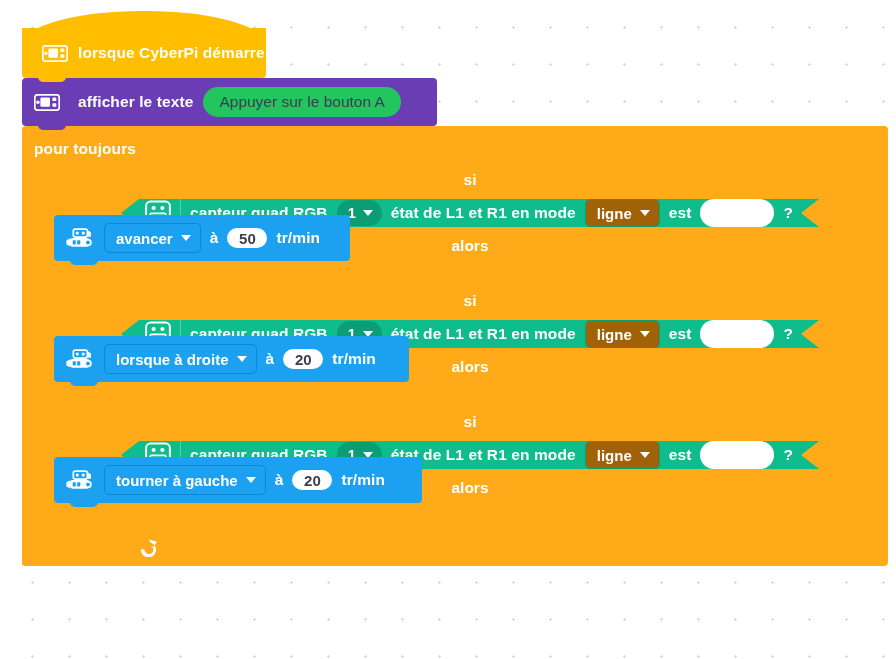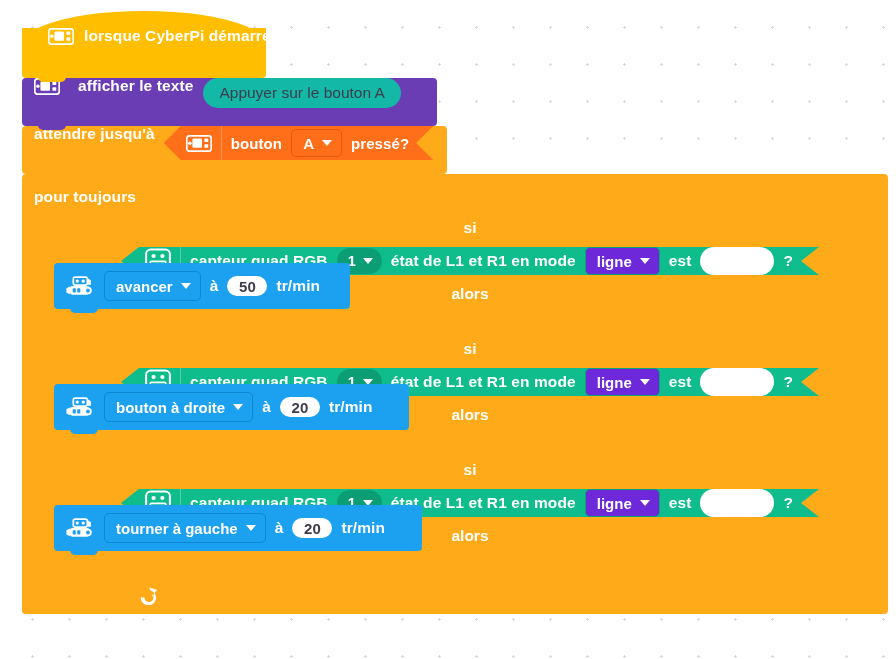--- a/index.html
+++ b/index.html
@@ -37,22 +37,22 @@
   }
 
   
   .hat {
     position: relative;
     width: 244px;
     height: 50px;
     background: #ffbf00;
     border-radius: 0 0 4px 4px;
     display: flex;
-    align-items: flex-start;
-    padding-left: 26px;
+    align-items: center;
+    padding-left: 20px;
     box-sizing: border-box;
   }
   .hat::before {
     content: "";
     position: absolute;
     left: 0; top: -17px;
     width: 244px; height: 34px;
     background: #ffbf00;
     border-radius: 120px 120px 0 0 / 34px 34px 0 0;
   }
@@ -67,20 +67,21 @@
     height: 5px;
     background: inherit;
     border-radius: 0 0 6px 6px;
     z-index: 1;
   }
 
   
   .stack {
     position: relative;
     display: flex;
+    align-items: center;
     box-sizing: border-box;
     border-radius: 4px;
   }
 
   
   .blk-display {
     width: 415px;
     height: 48px;
     background: #6b3db5;
     padding-left: 12px;
@@ -234,40 +235,40 @@
     height: 28px;
     padding: 0 9px 0 11px;
     border-radius: 5px;
     color: #ffffff;
     font-size: 15px;
     font-weight: bold;
     box-sizing: border-box;
     white-space: nowrap;
     border: 1px solid rgba(0,0,0,0.15);
   }
-  .dd-green-rect  { background: #6d28d9; border-color: #0aa177; }
+  .dd-green-rect  { background: #a16207; border-color: #0aa177; }
   .dd-orange-rect { background: #ff6e19; border-color: #e05a0c; }
   .dd-blue-rect   { background: #1ca0f0; border-color: #0d87d4; }
 
   .caret {
     width: 0; height: 0;
     border-left: 5px solid transparent;
     border-right: 5px solid transparent;
     border-top: 6px solid #ffffff;
     display: inline-block;
   }
 
   
   .oval-txt {
     display: inline-flex;
     align-items: center;
     justify-content: center;
     height: 30px;
     border-radius: 15px;
-    background: #14b8a6;
+    background: #22c55e;
     color: #3d3d4d;
     font-size: 15.5px;
     padding: 0 16px;
     box-sizing: border-box;
     white-space: nowrap;
   }
   .oval-num {
     display: inline-flex;
     align-items: center;
     justify-content: center;
@@ -357,38 +358,20 @@
     <span class="icon-cyberpi">
       <svg viewBox="0 0 26 17" width="26" height="17">
           <use href="#g-cyberpi"></use>
         </svg>
     </span>
     <span class="blk-text" style="margin-left:8px">afficher le texte</span>
     <span class="oval-txt">Appuyer sur le bouton A</span>
     <span class="bump"></span>
   </div>
 
-  <div class="stack blk-wait">
-    <span class="blk-text">attendre jusqu'à</span>
-    <span class="hex-orange">
-      <span class="icon-cyberpi">
-        <svg viewBox="0 0 26 17" width="26" height="17">
-            <use href="#g-cyberpi"></use>
-          </svg>
-      </span>
-      <span class="sep-line"></span>
-      <span class="blk-text" style="font-size:15px">bouton</span>
-      <span class="dd-rect dd-orange-rect">
-        <span>A</span>
-        <i class="caret"></i>
-      </span>
-      <span class="blk-text" style="font-size:15px">pressé?</span>
-    </span>
-    <span class="bump"></span>
-  </div>
 
   <div class="c-block" id="forever">
     <div class="c-head">
       <span class="blk-text">pour toujours</span>
     </div>
 
     <div id="forever-body">
 
       <div class="blk-if">
         <div class="if-head">
@@ -463,21 +446,21 @@
           <span class="if-label">alors</span>
         </div>
         <div class="if-body">
           <div class="blk-motor" style="width:355px">
             <span class="icon-motor">
               <svg viewBox="0 0 26 21" width="30" height="22">
                   <use href="#g-motor"></use>
                 </svg>
             </span>
             <span class="dd-rect dd-blue-rect" style="height:30px">
-              <span>bouton à droite</span>
+              <span>lorsque à droite</span>
               <i class="caret"></i>
             </span>
             <span class="blk-text">à</span>
             <span class="oval-num">20</span>
             <span class="blk-text">tr/min</span>
             <span class="bump"></span>
           </div>
         </div>
         <div class="if-foot"></div>
       </div>

